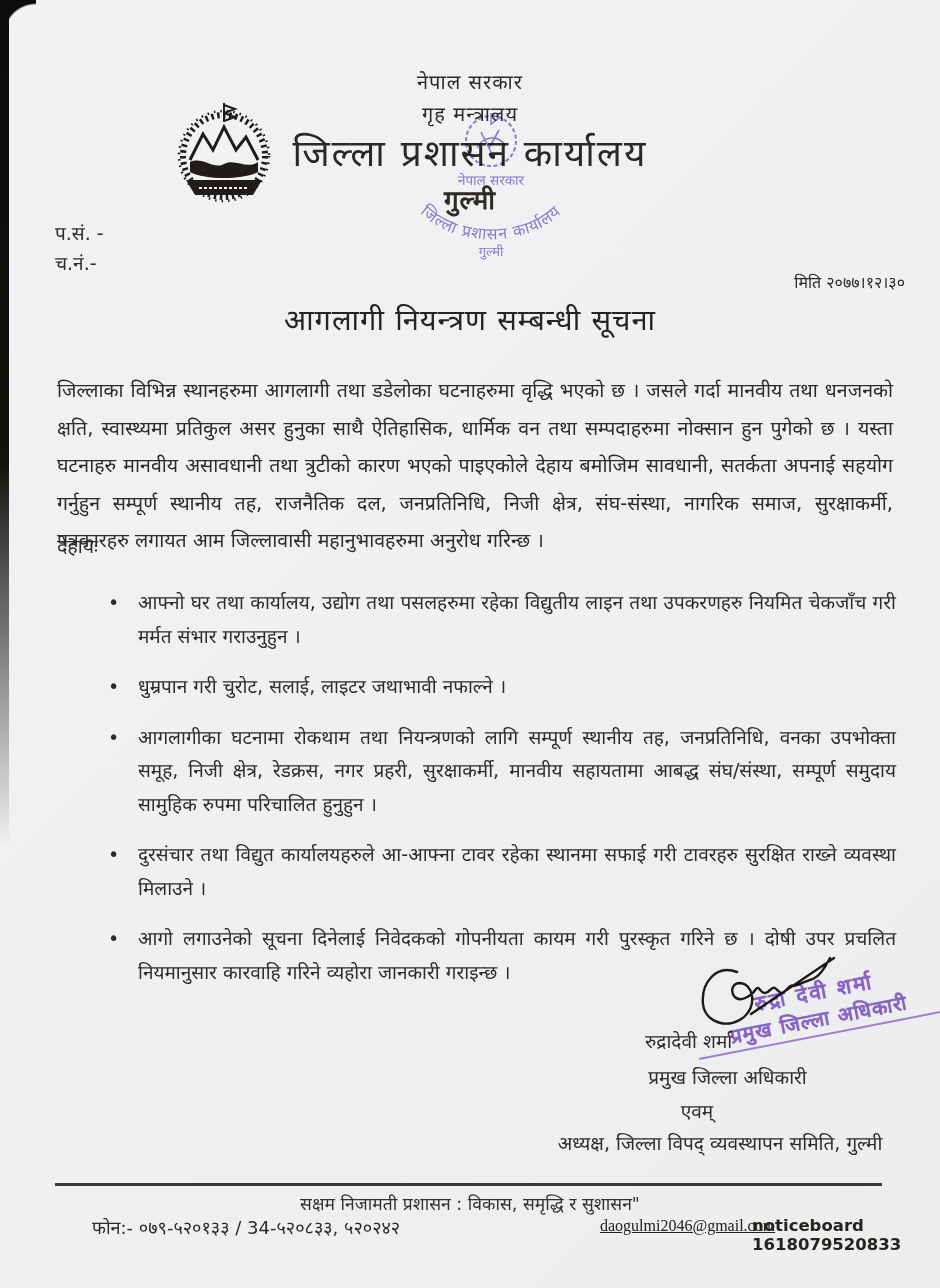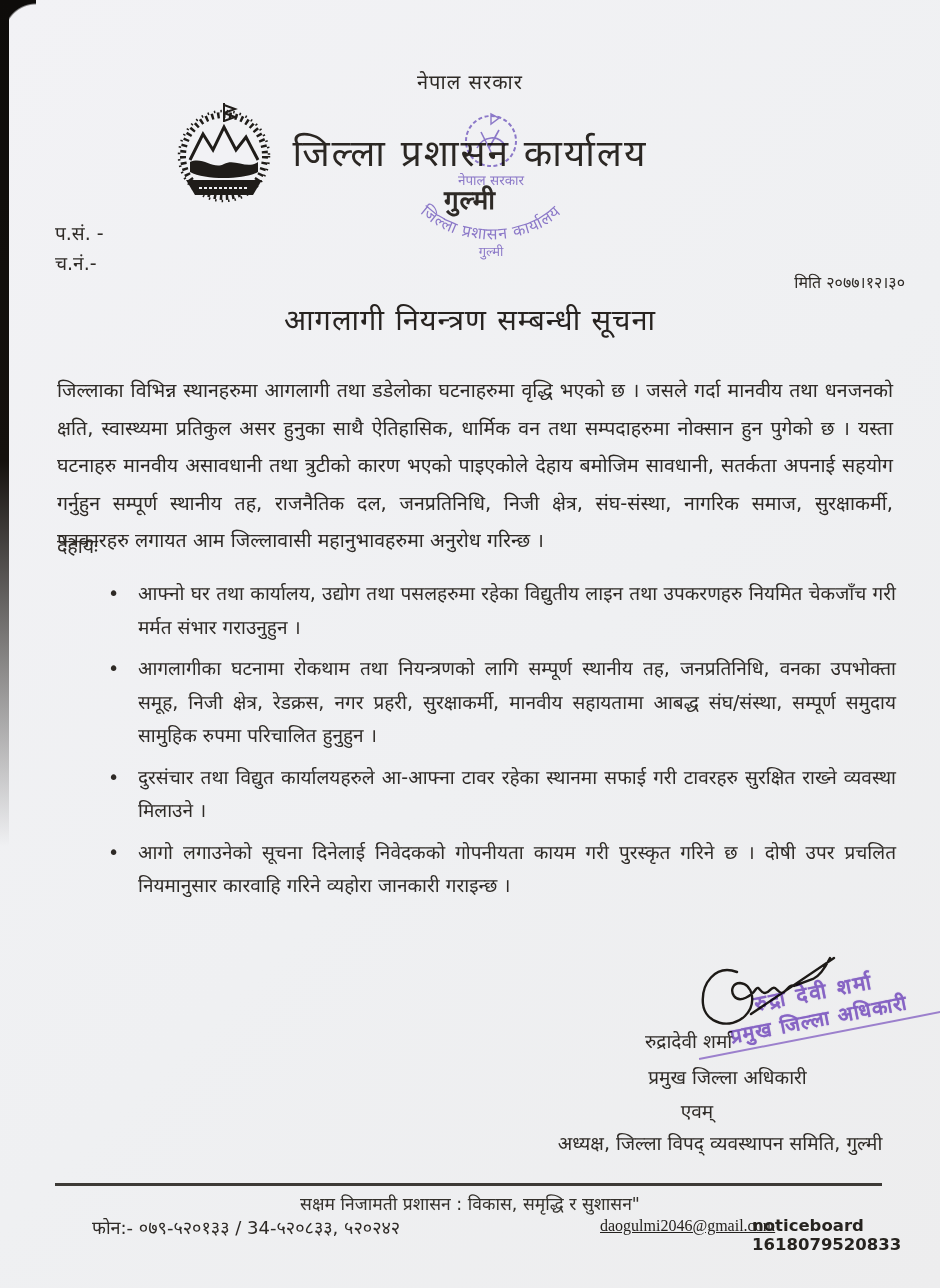--- a/index.html
+++ b/index.html
@@ -44,21 +44,21 @@
 
   .intro{
     left:57px;top:372px;width:836px;
     font-size:19.5px;line-height:37.5px;text-align:justify;
   }
   .list-label{left:57px;top:532px;font-size:19.5px;}
   ul.notice-list{
     left:98px;top:569px;width:798px;margin:0;padding:0;list-style:none;
     font-size:19px;line-height:33.5px;text-align:justify;
   }
-  ul.notice-list li{position:relative;padding-left:40px;margin:8px 0 3px 0;}
+  ul.notice-list li{position:relative;padding-left:40px;margin:17px 0 3px 0;}
   ul.notice-list li::before{
     content:"•";position:absolute;left:10px;top:0;font-size:19px;color:#2e2a26;
   }
 
   
   .sig-svg{left:693px;top:950px;z-index:6;}
   .name-stamp{
     left:688px;top:1002px;width:250px;z-index:7;
     transform:rotate(-11deg);transform-origin:0 0;
     color:#8156cb;opacity:.88;text-align:center;
@@ -82,20 +82,21 @@
     text-decoration:underline;color:#24211e;
   }
   .foot-board{left:752px;top:1216px;font-size:16.5px;font-weight:bold;color:#26231f;}
 </style>
 </head>
 <body>
 
 <div class="paper">
 
   <div class="abs ctr h-gov">नेपाल सरकार</div>
+  <div class="abs ctr h-min">गृह मन्त्रालय</div>
   <div class="abs ctr h-office">जिल्ला प्रशासन कार्यालय</div>
   <div class="abs ctr h-dist">गुल्मी</div>
 
   <svg class="abs emblem" width="102" height="108" viewBox="0 0 102 108">
     <g fill="none" stroke="#1f1c19">
       <path d="M51 3 L51 22 M51 5 L62 9 L51 13 M51 13 L62 17 L51 21" stroke-width="2"></path>
       <circle cx="51" cy="56" r="41" stroke-width="6" stroke-dasharray="2.5 3.5"></circle>
       <circle cx="51" cy="56" r="45" stroke-width="2.5" stroke-dasharray="1.5 5"></circle>
       <path d="M17 60 L30 34 L40 50 L51 27 L63 50 L73 37 L85 60" stroke-width="3" fill="#f2f2f5"></path>
       <path d="M17 62 C30 56,40 70,51 64 C62 58,74 70,85 62 L85 72 C70 80,32 80,17 72 Z" fill="#1f1c19" stroke="none"></path>
@@ -124,20 +125,21 @@
   <div class="abs disp">च.नं.-</div>
   <div class="abs date">मिति २०७७।१२।३०</div>
 
   <div class="abs ctr title">आगलागी नियन्त्रण सम्बन्धी सूचना</div>
 
   <div class="abs intro">जिल्लाका विभिन्न स्थानहरुमा आगलागी तथा डडेलोका घटनाहरुमा वृद्धि भएको छ । जसले गर्दा मानवीय तथा धनजनको क्षति, स्वास्थ्यमा प्रतिकुल असर हुनुका साथै ऐतिहासिक, धार्मिक वन तथा सम्पदाहरुमा नोक्सान हुन पुगेको छ । यस्ता घटनाहरु मानवीय असावधानी तथा त्रुटीको कारण भएको पाइएकोले देहाय बमोजिम सावधानी, सतर्कता अपनाई सहयोग गर्नुहुन सम्पूर्ण स्थानीय तह, राजनैतिक दल, जनप्रतिनिधि, निजी क्षेत्र, संघ-संस्था, नागरिक समाज, सुरक्षाकर्मी, पत्रकारहरु लगायत आम जिल्लावासी महानुभावहरुमा अनुरोध गरिन्छ ।</div>
   <div class="abs list-label">देहायः</div>
 
   <ul class="abs notice-list">
     <li>आफ्नो घर तथा कार्यालय, उद्योग तथा पसलहरुमा रहेका विद्युतीय लाइन तथा उपकरणहरु नियमित चेकजाँच गरी मर्मत संभार गराउनुहुन ।</li>
+    <li>धुम्रपान गरी चुरोट, सलाई, लाइटर जथाभावी नफाल्ने ।</li>
     <li>आगलागीका घटनामा रोकथाम तथा नियन्त्रणको लागि सम्पूर्ण स्थानीय तह, जनप्रतिनिधि, वनका उपभोक्ता समूह, निजी क्षेत्र, रेडक्रस, नगर प्रहरी, सुरक्षाकर्मी, मानवीय सहायतामा आबद्ध संघ/संस्था, सम्पूर्ण समुदाय सामुहिक रुपमा परिचालित हुनुहुन ।</li>
     <li>दुरसंचार तथा विद्युत कार्यालयहरुले आ-आफ्ना टावर रहेका स्थानमा सफाई गरी टावरहरु सुरक्षित राख्ने व्यवस्था मिलाउने ।</li>
     <li>आगो लगाउनेको सूचना दिनेलाई निवेदकको गोपनीयता कायम गरी पुरस्कृत गरिने छ । दोषी उपर प्रचलित नियमानुसार कारवाहि गरिने व्यहोरा जानकारी गराइन्छ ।</li>
   </ul>
 
   <svg class="abs sig-svg" width="160" height="88" viewBox="0 0 160 88">
     <path d="M44 22 C22 14,8 34,10 54 C12 74,38 80,52 66 C64 54,60 34,47 33 C40 33,37 40,41 46 C47 54,59 45,63 39 C66 35,67 43,72 43 C77 43,78 36,82 38 C85 40,87 45,91 42 C95 39,97 34,101 36 L120 29 C127 26,132 18,137 8 M58 64 L141 8" fill="none" stroke="#1d1a17" stroke-width="2.4" stroke-linecap="round"></path>
   </svg>
 
   <div class="abs name-stamp">

